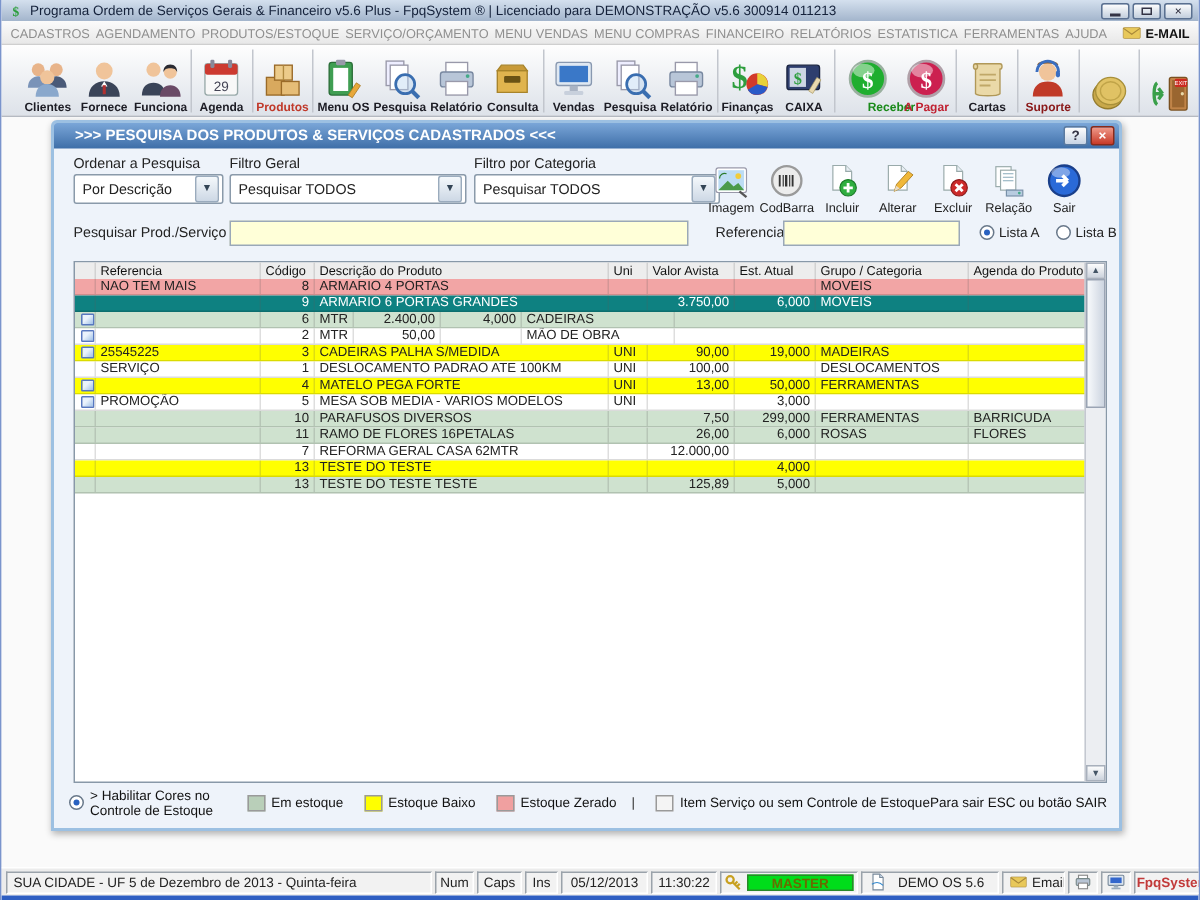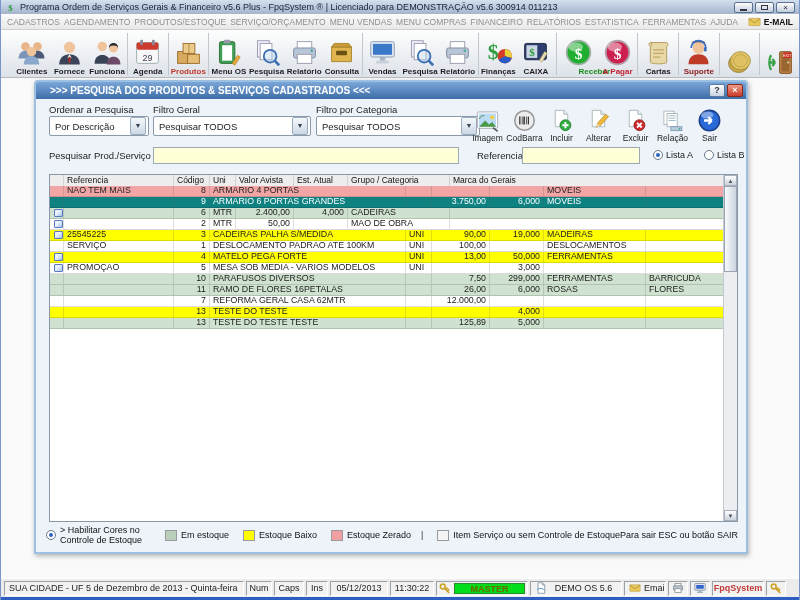--- a/index.html
+++ b/index.html
@@ -97,21 +97,21 @@
   .lg-item{display:flex;align-items:center;gap:4px;margin-left:14px;white-space:nowrap}
   .lg-sw{width:12px;height:11px;border:1px solid #9a9a9a;box-sizing:border-box;flex:none}
   .lg-sepc{margin-left:10px;color:#333}
   .lg-exit{margin-left:auto;white-space:nowrap}
 
   
   .statusbar{height:19px;background:#ececec;border-top:1px solid #fff;display:flex;align-items:center;
              padding:0 3px;gap:2px;font-size:9px;color:#222;box-sizing:border-box}
   .seg{height:15px;border:1px solid;border-color:#9aa2aa #fff #fff #9aa2aa;background:#f2f2f2;display:flex;
        align-items:center;padding:0 4px;box-sizing:border-box;white-space:nowrap;overflow:hidden;flex:none}
-  .s-loc{width:240px}
+  .s-loc{width:284px}
   .s-num{width:26px;justify-content:center}.s-caps{width:30px;justify-content:center}.s-ins{width:22px;justify-content:center}
   .s-date{width:58px;justify-content:center}.s-time{width:44px;justify-content:center}
   .s-master{width:92px;padding:0 2px}.s-demo{width:92px}.s-email{width:42px}
   .s-ic{width:20px;justify-content:center}
   .s-fpq{width:52px;justify-content:center;color:#c23a3a;font-weight:bold}
   .master-box{flex:1;height:11px;line-height:11px;text-align:center;background:#00dd1a;border:1px solid #2a8a2a;
               color:#6a6a00;font-weight:bold;font-size:9px;box-sizing:border-box}
   .sic{width:12px;height:12px;display:inline-block;margin-right:3px;flex:none}
   .demo-text{flex:1;text-align:center}
   .bottom-strip{height:3px;background:#2e5ec2}
@@ -524,25 +524,26 @@
         <span class="radio-wrap" style="left:668px;top:51px">
           <span class="radio"></span>
           <span>Lista B</span>
         </span>
 
         <div class="table">
           <div class="thead">
               <span class="th" style="width: 14px;"></span>
               <span class="th" style="width: 110px;">Referencia</span>
               <span class="th" style="width: 36px;">Código</span>
+              <span class="th" style="width: 196px;">Descrição do Produto</span>
               <span class="th" style="width: 26px;">Uni</span>
               <span class="th" style="width: 58px;">Valor Avista</span>
               <span class="th" style="width: 54px;">Est. Atual</span>
               <span class="th" style="width: 102px;">Grupo / Categoria</span>
-              <span class="th last">Marca do Gerais</span>
+              <span class="th last">Agenda do Produto</span>
             </div>
           <div class="tbody">
               <div class="tr" style="background: rgb(242, 165, 165);">
                 <span class="td " style="width: 14px;"></span>
                 <span class="td " style="width: 110px;">NAO TEM MAIS</span>
                 <span class="td num" style="width: 36px;">8</span>
                 <span class="td " style="width: 196px;">ARMARIO 4 PORTAS</span>
                 <span class="td " style="width: 26px;"></span>
                 <span class="td num" style="width: 58px;"></span>
                 <span class="td num" style="width: 54px;"></span>

